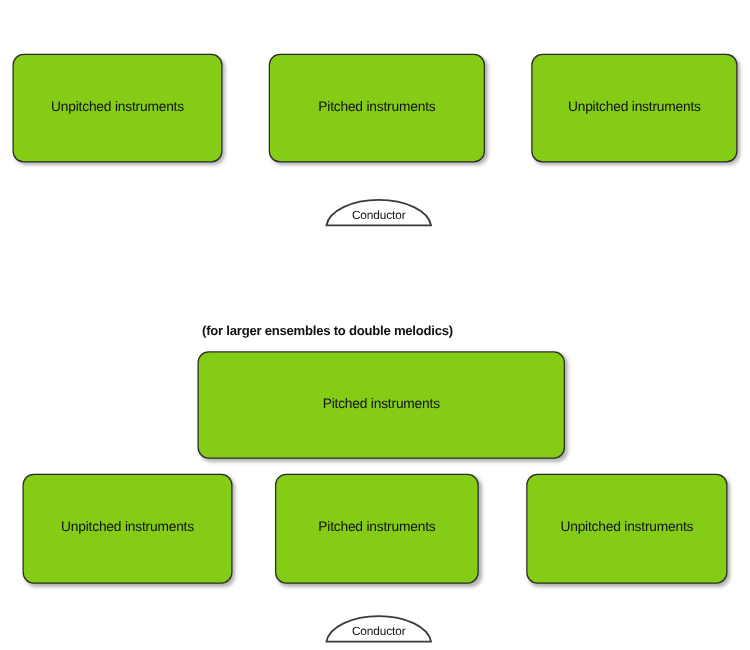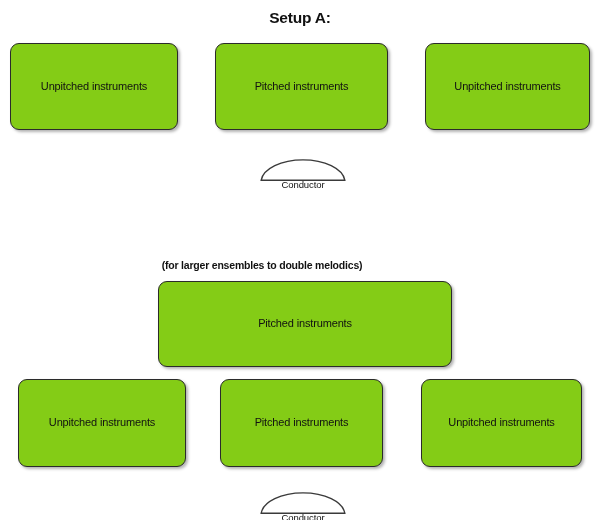--- a/index.html
+++ b/index.html
@@ -90,21 +90,21 @@
   }
   .conductor svg {
     position: absolute;
     left: 0;
     top: 0;
     display: block;
   }
   .conductor-label {
     position: absolute;
     left: 0;
-    top: 12px;
+    top: 0;
     width: 88px;
     height: 26px;
     display: flex;
     align-items: center;
     justify-content: center;
     padding-top: 7px;
     box-sizing: border-box;
     font-size: 9.5px;
     letter-spacing: -0.1px;
     color: #111111;
@@ -112,21 +112,20 @@
   }
 
   #conductor-a { left: 259px; top: 156px; }
   #conductor-b { left: 259px; top: 489px; }
 </style>
 </head>
 <body>
 
 <div class="diagram">
 
-  <div class="section-title" id="title-setup-a">Setup A:</div>
 
   <div class="box" id="box-a-left">
     <span class="box-label">Unpitched instruments</span>
   </div>
 
   <div class="box" id="box-a-center">
     <span class="box-label">Pitched instruments</span>
   </div>
 
   <div class="box" id="box-a-right">

